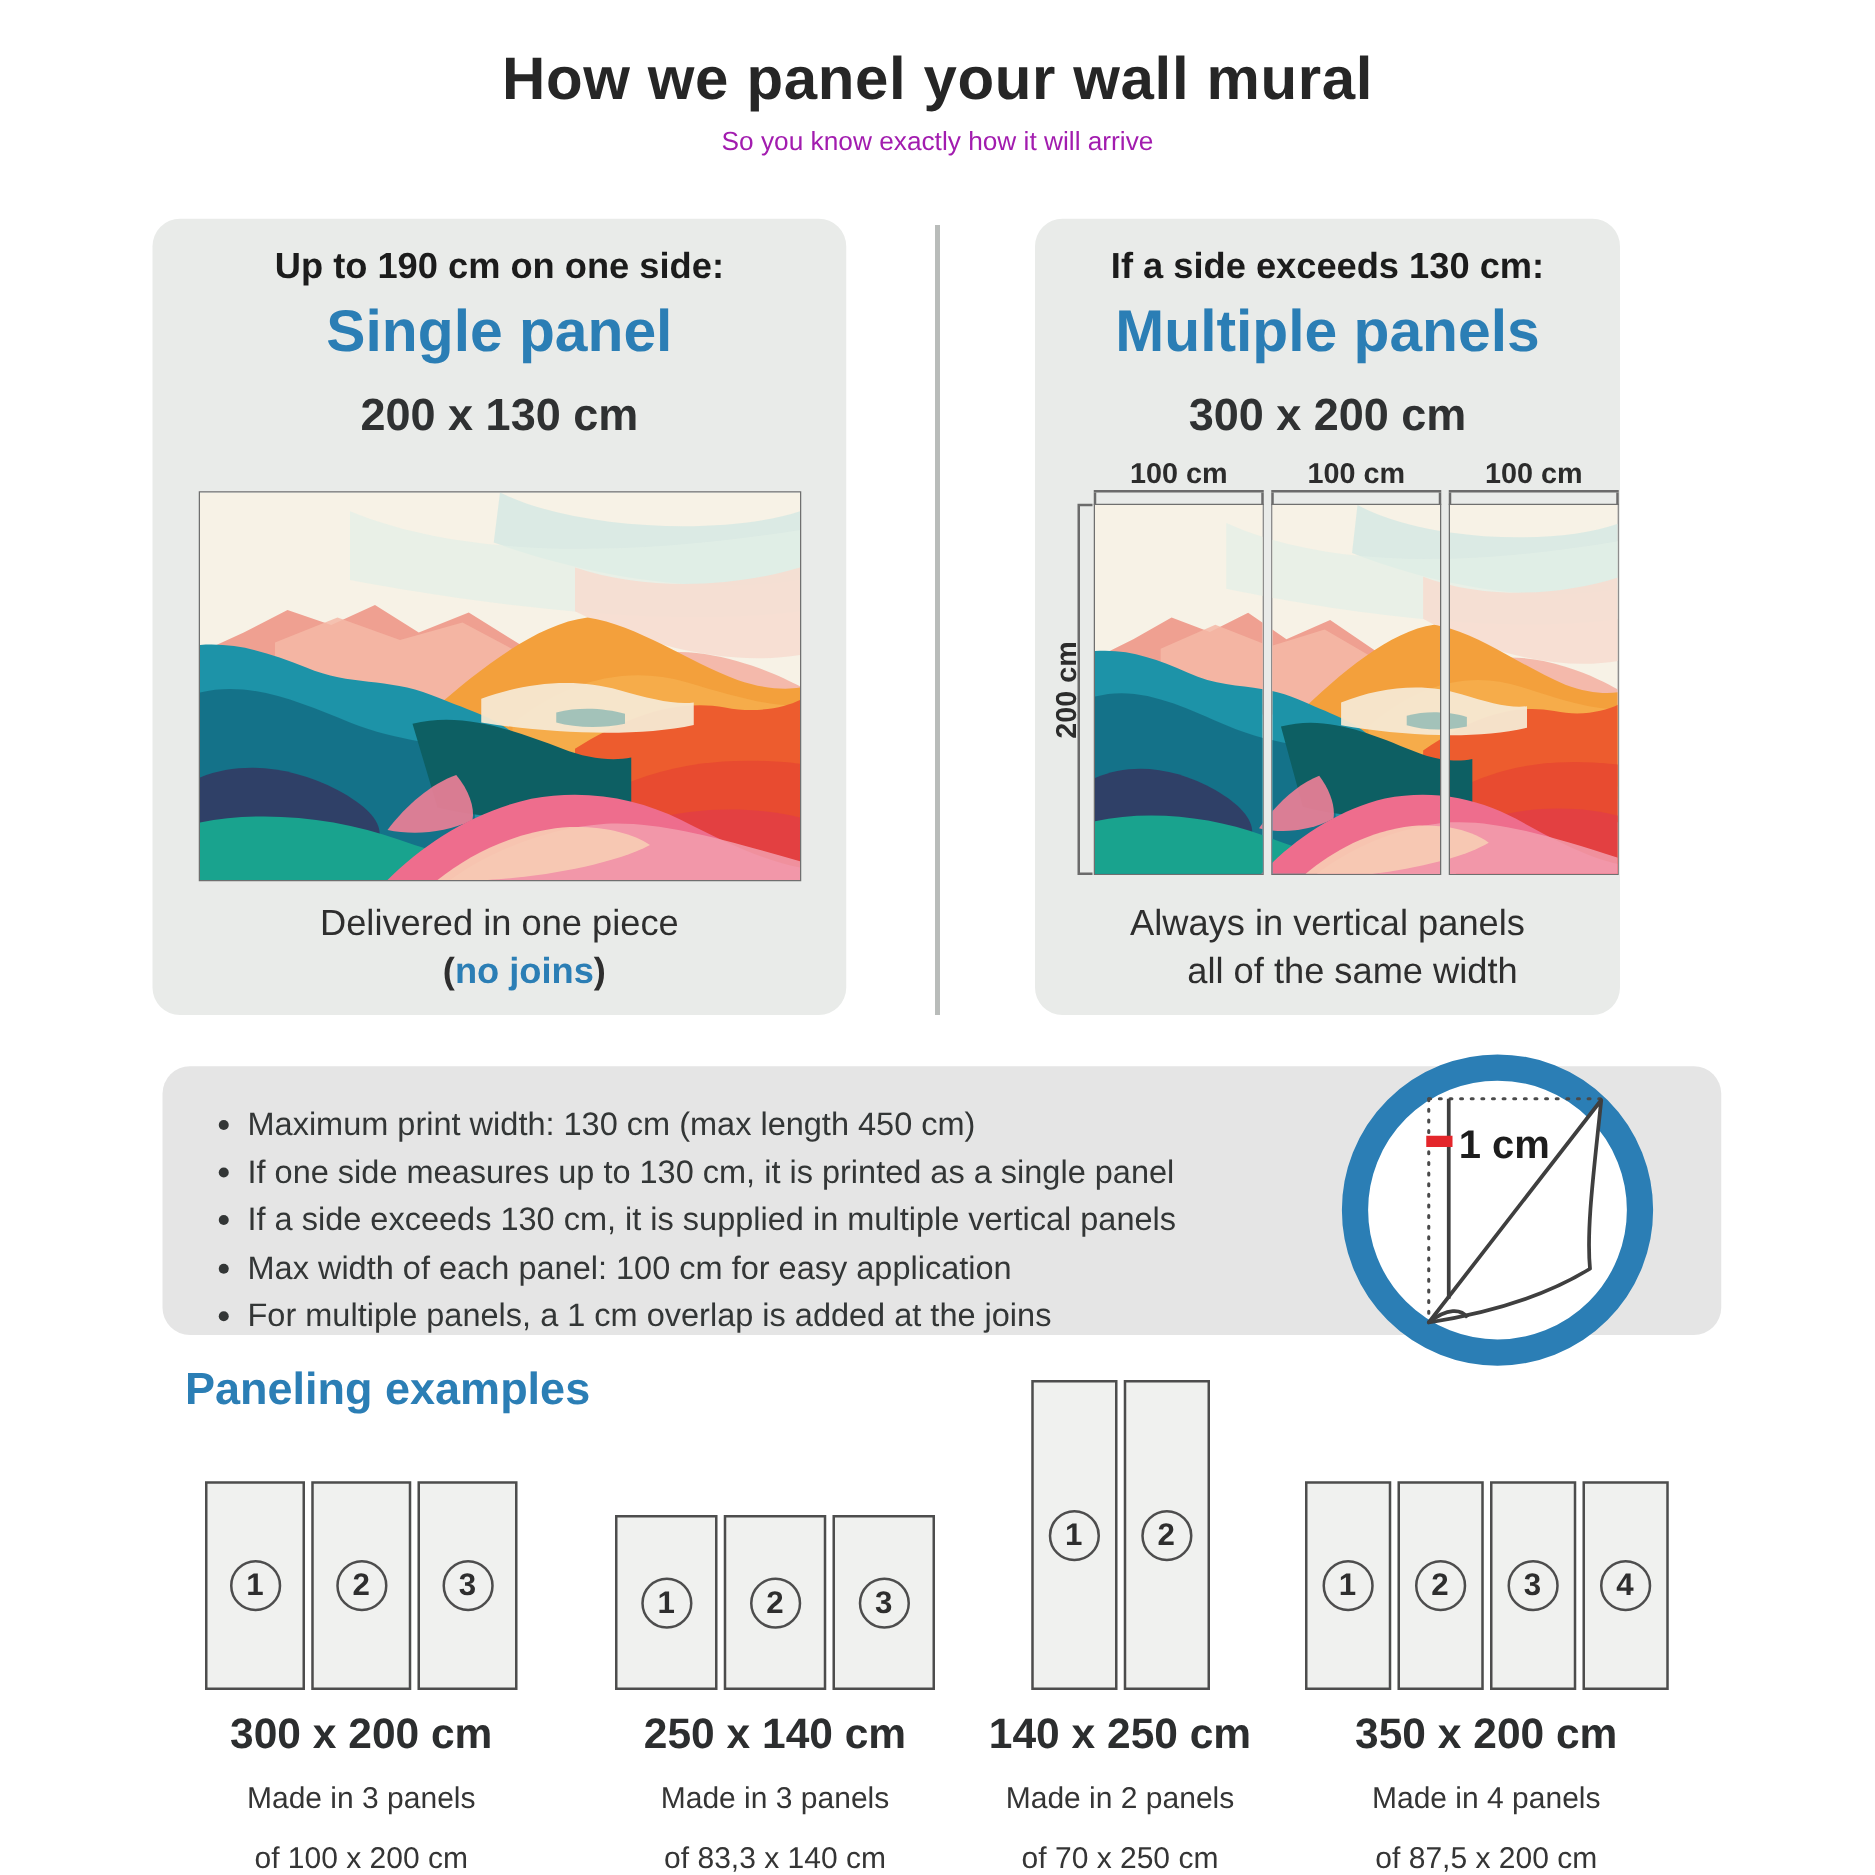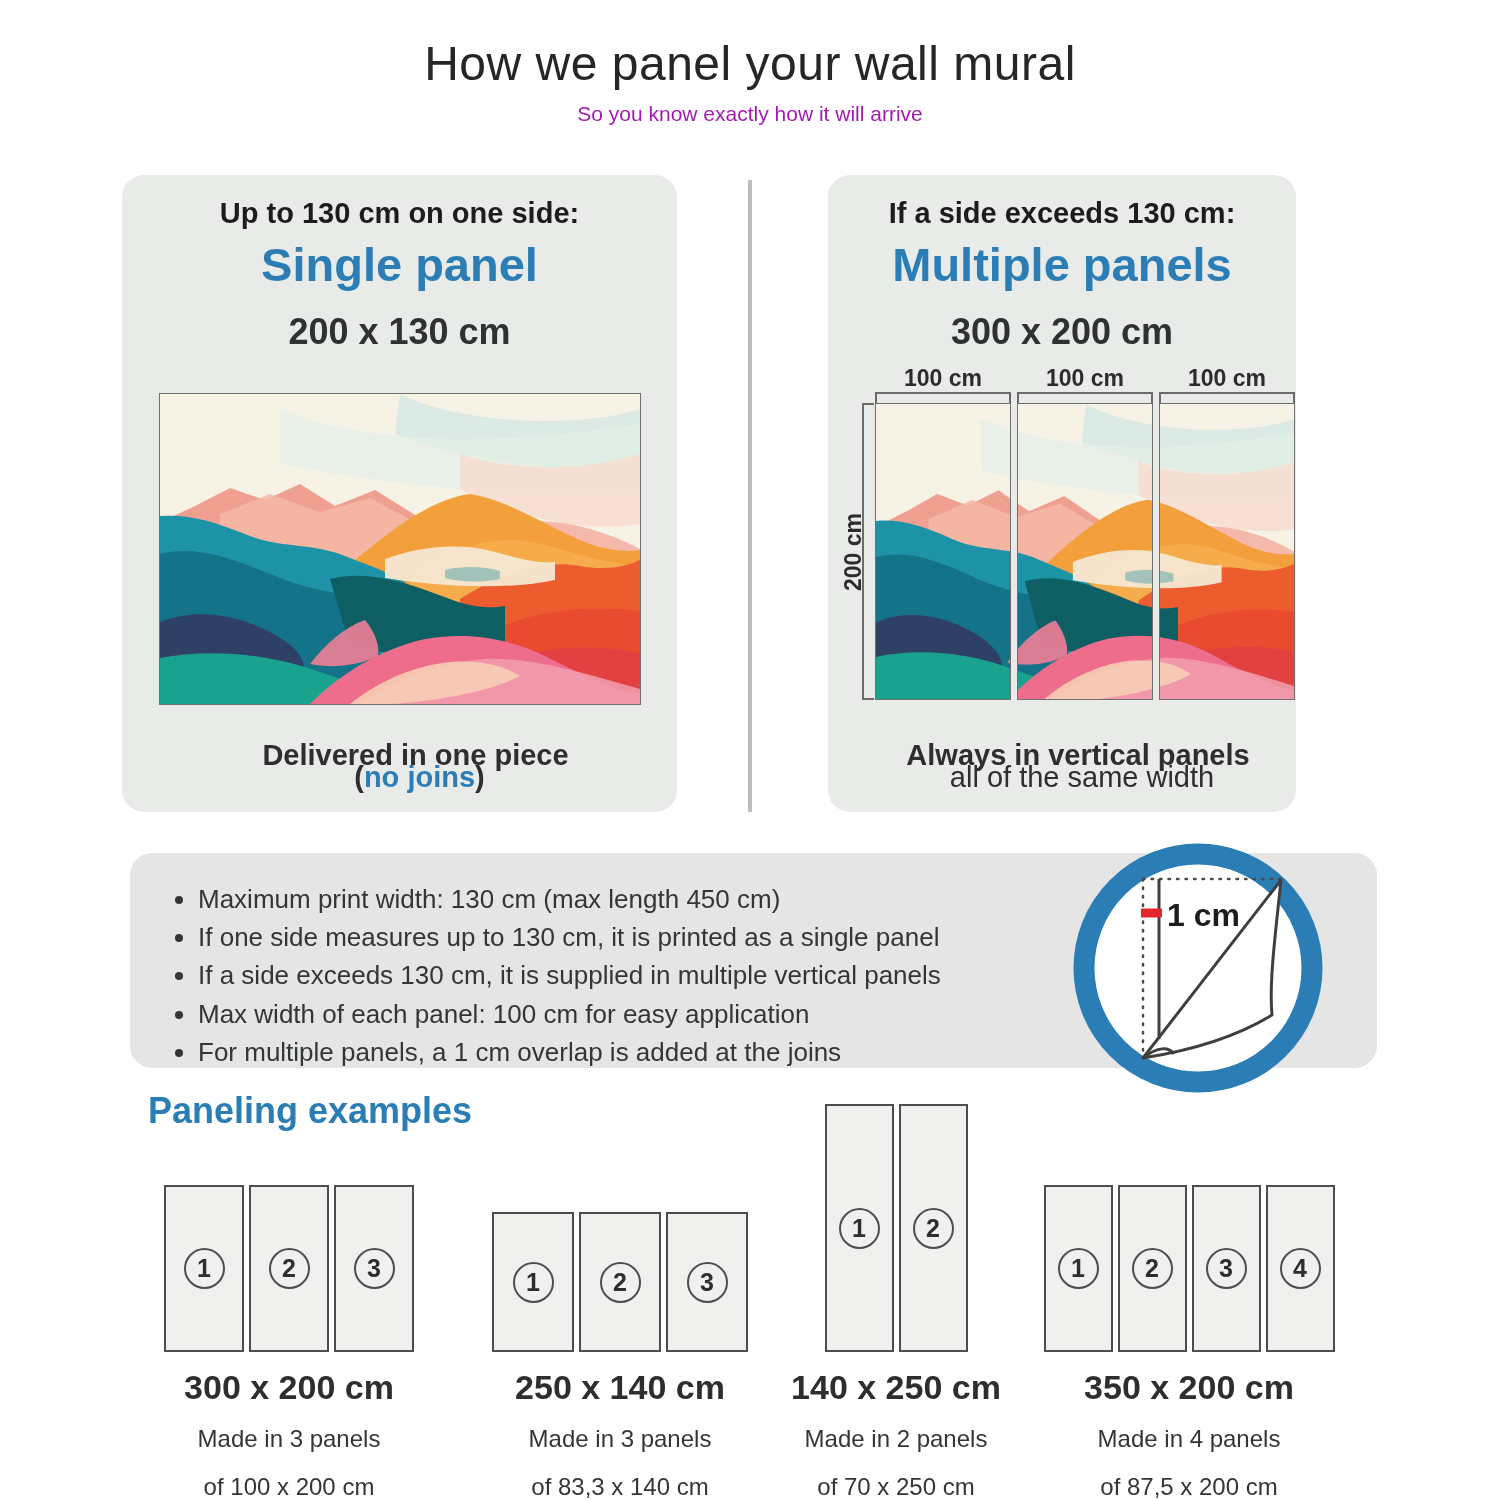--- a/index.html
+++ b/index.html
@@ -2,36 +2,36 @@
 <html><head>
 <meta charset="utf-8">
 <style>
   html,body{margin:0;padding:0;background:#ffffff;}
   .canvas{
     position:relative;width:1500px;height:1500px;overflow:hidden;
     background:#ffffff;font-family:"Liberation Sans",sans-serif;color:#2b2b2b;
   }
   
   .page-title{position:absolute;top:36px;left:0;width:100%;text-align:center;
-    font-size:48px;font-weight:400;color:#262626;letter-spacing:.5px;margin:0;}
+    font-size:48px;font-weight:700;color:#262626;letter-spacing:.5px;margin:0;}
   .page-subtitle{position:absolute;top:102px;left:0;width:100%;text-align:center;
     font-size:21px;font-weight:400;color:#a21caf;margin:0;}
   
   .card{position:absolute;top:175px;height:637px;background:#e9ebe9;border-radius:22px;}
   .card-left{left:122px;width:555px;}
   .card-right{left:828px;width:468px;}
   .divider{position:absolute;left:748px;top:180px;width:4px;height:632px;background:#b9bcba;}
   .card .cond{position:absolute;top:22px;left:0;width:100%;text-align:center;
     font-size:29px;font-weight:700;color:#1c1c1c;margin:0;}
   .card .big-blue{position:absolute;top:62px;left:0;width:100%;text-align:center;
     font-size:47px;font-weight:700;color:#2b7eb5;margin:0;}
   .card .size-line{position:absolute;top:136px;left:0;width:100%;text-align:center;
     font-size:36px;font-weight:700;color:#2f3132;margin:0;}
   .card .foot1{position:absolute;top:548px;left:0;width:100%;text-align:center;
-    font-size:29px;font-weight:700;color:#2e2e2e;margin:16px;}
+    font-size:29px;font-weight:400;color:#2e2e2e;margin:0;}
   .card .foot2{position:absolute;top:586px;left:0;width:100%;text-align:center;
     font-size:29px;font-weight:700;color:#2e2e2e;margin:0;padding-left:20px;}
   .blue-strong{color:#2b7eb5;font-weight:700;}
   
   .art-frame{position:absolute;left:37px;top:218px;width:482px;height:312px;
     border:1px solid #6f6f6f;box-sizing:border-box;overflow:hidden;}
   .art-frame svg{display:block;width:100%;height:100%;}
   
   .w-label{position:absolute;top:190px;width:136px;text-align:center;
     font-size:23px;font-weight:700;color:#2c2c2c;}
@@ -104,21 +104,21 @@
     </g>
   </defs>
 </svg>
 
 <div class="canvas">
 
   <h1 class="page-title">How we panel your wall mural</h1>
   <p class="page-subtitle">So you know exactly how it will arrive</p>
 
   <section class="card card-left">
-    <p class="cond">Up to 130 cm on one side:</p>
+    <p class="cond">Up to 190 cm on one side:</p>
     <h2 class="big-blue">Single panel</h2>
     <p class="size-line">200 x 130 cm</p>
     <div class="art-frame">
       <svg viewBox="0 0 480 310" preserveAspectRatio="none">
           <use href="#mural"></use>
         </svg>
     </div>
     <p class="foot1">Delivered in one piece</p>
     <p class="foot2"><span>(</span><span class="blue-strong">no joins</span><span>)</span></p>
   </section>

